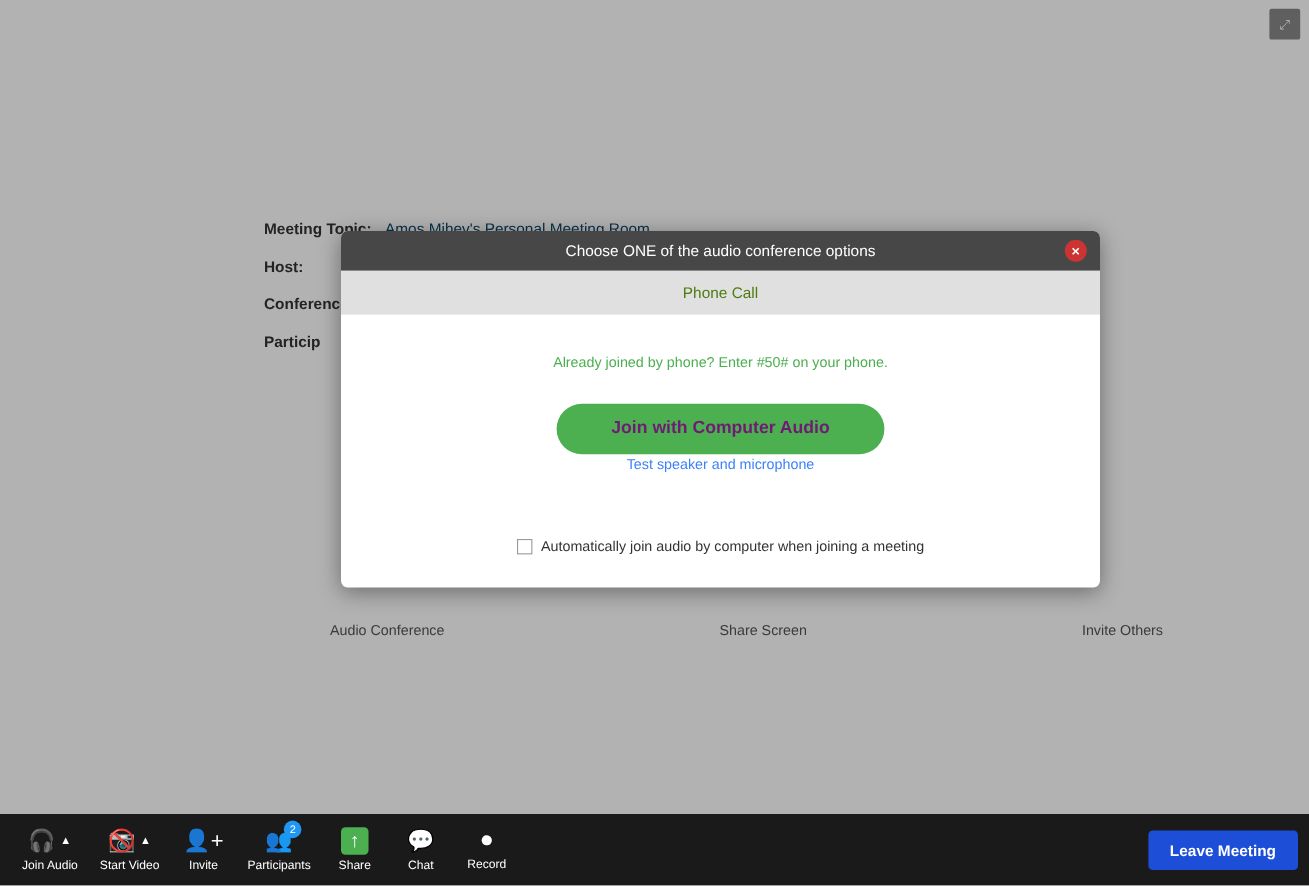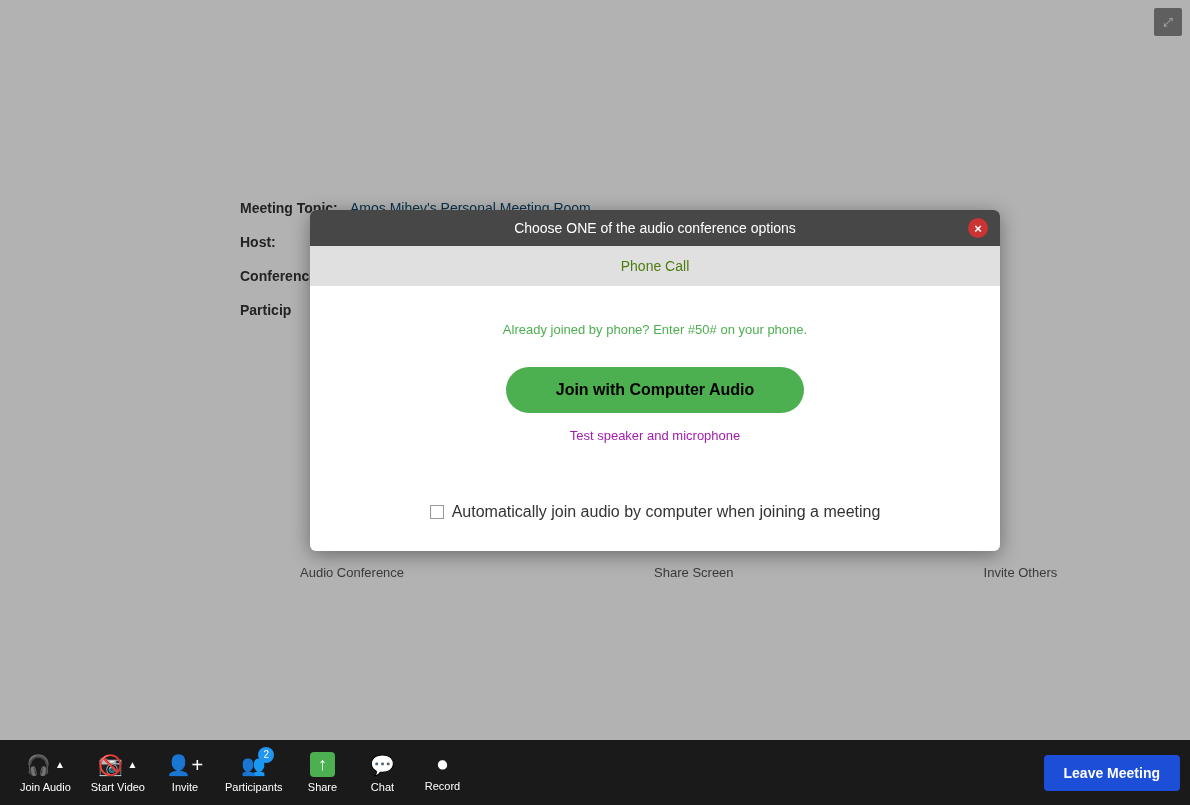--- a/index.html
+++ b/index.html
@@ -163,46 +163,46 @@
     }
 
     .phone-notice {
       color: #4CAF50;
       font-size: 13px;
       margin-bottom: 30px;
     }
 
     .join-btn {
       background: #4CAF50;
-      color: #000000;
+      color: #701a75;
       border: none;
       border-radius: 30px;
       padding: 14px 50px;
       font-size: 16px;
       font-weight: 600;
       cursor: pointer;
-      margin-bottom: 15px;
+      margin-bottom: 1px;
       display: inline-block;
     }
 
     .test-link {
-      color: #a21caf;
+      color: #3b82f6;
       font-size: 13px;
       cursor: pointer;
       text-decoration: none;
       display: block;
       margin-bottom: 60px;
     }
 
     .auto-join-row {
       display: flex;
       align-items: center;
       justify-content: center;
       gap: 8px;
-      font-size: 16px;
+      font-size: 13px;
       color: #333;
       margin-top: 44px;
     }
 
     .auto-join-checkbox {
       width: 14px;
       height: 14px;
       border: 1px solid #999;
       display: inline-block;
       cursor: pointer;

